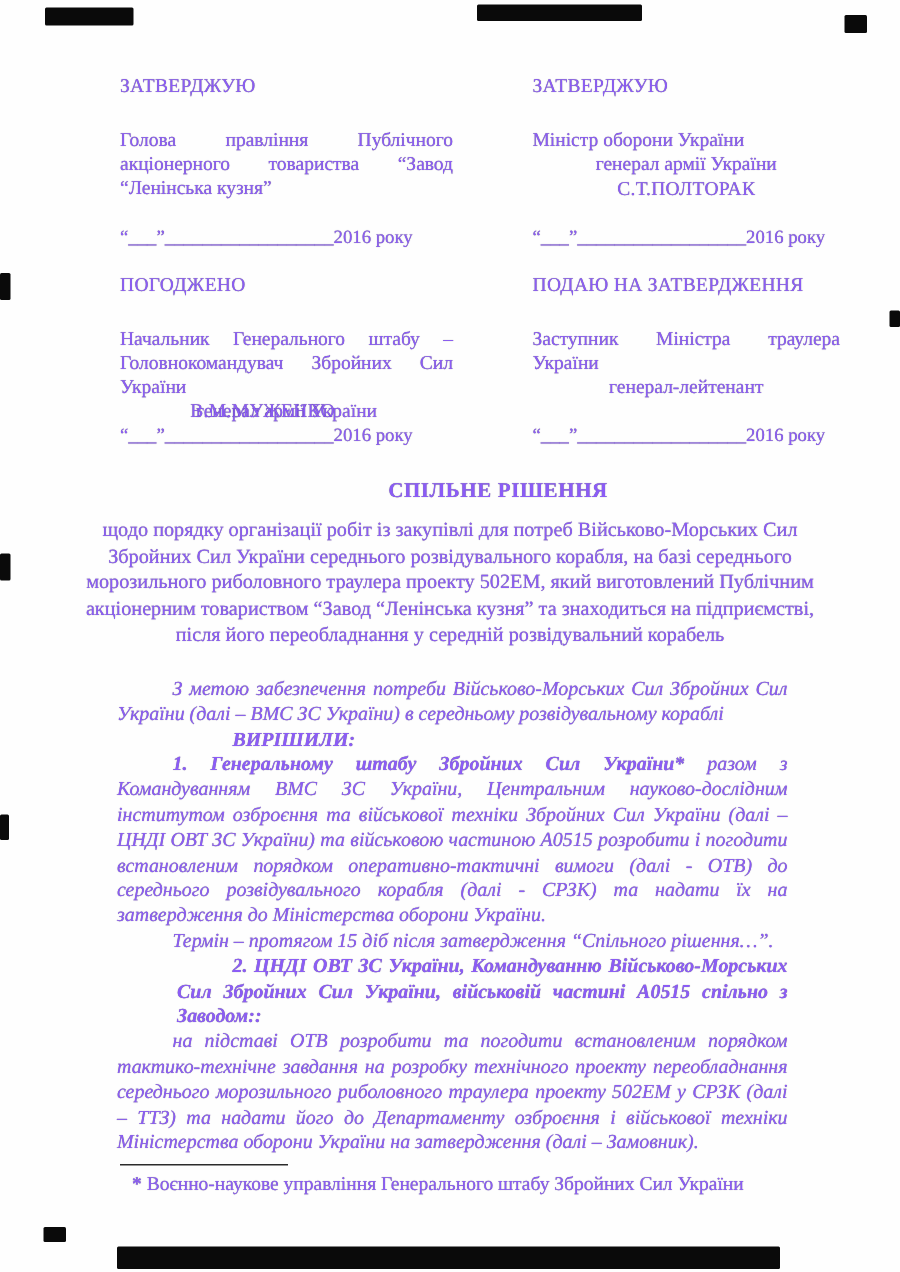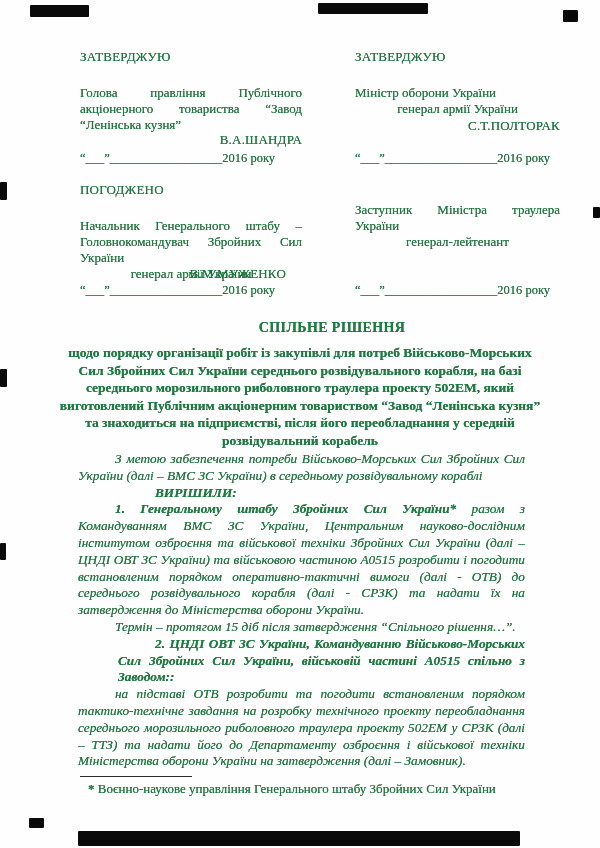--- a/index.html
+++ b/index.html
@@ -1,39 +1,39 @@
 <!DOCTYPE html>
 <html lang="uk"><head>
 <meta charset="utf-8">
 <style>
   html,body{margin:0;padding:0;background:#ffffff;}
   .page{
     position:relative;
     width:600px;height:848px;
     background:#fefefe;
     font-family:"Liberation Serif","DejaVu Serif",serif;
-    color:#15803d;
+    color:#8b5cf6;
     overflow:hidden;
     text-shadow:0 0 .5px rgba(30,30,30,.65);
   }
   
   .artifact{position:absolute;background:#0a0a0a;border-radius:1px;}
 
   
   .blk{position:absolute;font-size:13px;line-height:16px;}
   .blk .hd{margin:0 0 4px 0;letter-spacing:.2px;}
   .blk .post{text-align:justify;margin-top:20px;}
   .blk .rank{text-align:center;}
-  .sig-name{position:absolute;font-size:13px;line-height:16px;text-align:right;letter-spacing:.2px;}
+  .sig-name{position:absolute;font-size:13px;line-height:16px;text-align:center;letter-spacing:.2px;}
   .sig-date{position:absolute;font-size:12.5px;line-height:16px;white-space:nowrap;}
 
   .doc-title{position:absolute;left:0;top:311px;width:600px;text-align:center;
     font-size:14px;font-weight:bold;letter-spacing:.4px;margin-left:32px;}
   .subject{position:absolute;left:55px;top:344px;width:490px;text-align:center;
-    font-size:13.5px;line-height:17.5px;font-weight:bold;}
+    font-size:13.5px;line-height:17.5px;font-weight:normal;}
 
   .body-text{position:absolute;left:78px;top:451px;width:447px;
     font-size:13.3px;line-height:16.8px;text-align:justify;}
   .bp{margin:0;text-indent:37px;font-style:italic;}
   .bold{font-weight:bold;margin-left:40px;}
 
   .foot-sep{position:absolute;left:80px;top:776px;width:112px;height:1px;background:#2b2b2b;}
   .footnote{position:absolute;left:88px;top:783px;width:460px;font-size:13px;line-height:12px;}
 </style>
 </head>
@@ -58,33 +58,33 @@
     <div class="post">Голова правління Публічного акціонерного товариства “Завод “Ленінська кузня”</div>
     <div class="rank"></div>
   </section>
 
   <section class="blk" style="left:355px;top:49px;width:205px">
     <div class="hd">ЗАТВЕРДЖУЮ</div>
     <div class="post">Міністр оборони України</div>
     <div class="rank">генерал армії України</div>
   </section>
 
-  <div class="sig-name" style="left:80px;top:132px;width:222px">В.А.ШАНДРА</div>
   <div class="sig-name" style="left:355px;top:118px;width:205px">С.Т.ПОЛТОРАК</div>
 
   <div class="sig-date" style="left:80px;top:150px;width:222px">“___”__________________2016 року</div>
   <div class="sig-date" style="left:355px;top:150px;width:205px">“___”__________________2016 року</div>
 
   <section class="blk" style="left:80px;top:182px;width:222px">
     <div class="hd">ПОГОДЖЕНО</div>
     <div class="post">Начальник Генерального штабу – Головнокомандувач Збройних Сил України</div>
     <div class="rank">генерал армії України</div>
   </section>
 
   <section class="blk" style="left:355px;top:182px;width:205px">
+    <div class="hd">ПОДАЮ НА ЗАТВЕРДЖЕННЯ</div>
     <div class="post">Заступник Міністра траулера України</div>
     <div class="rank">генерал-лейтенант</div>
   </section>
 
   <div class="sig-name" style="left:64px;top:266px;width:222px">В.М.МУЖЕНКО</div>
 
   <div class="sig-date" style="left:80px;top:282px;width:222px">“___”__________________2016 року</div>
   <div class="sig-date" style="left:355px;top:282px;width:205px">“___”__________________2016 року</div>
 
   <h1 class="doc-title">СПІЛЬНЕ РІШЕННЯ</h1>

